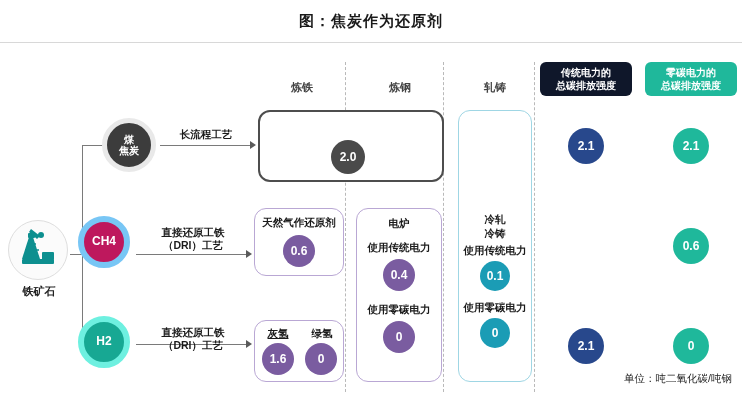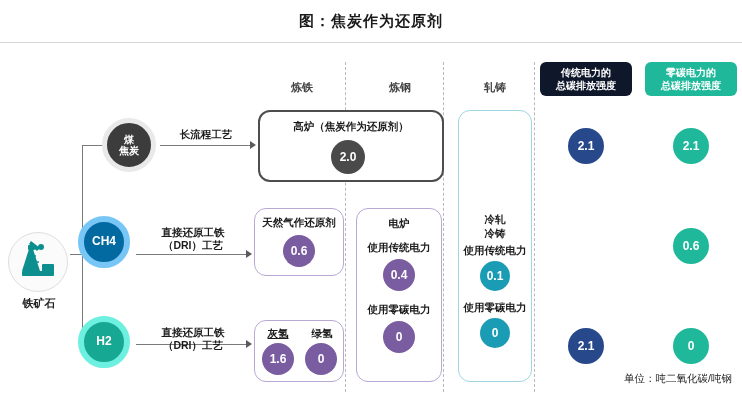--- a/index.html
+++ b/index.html
@@ -25,21 +25,21 @@
     position:absolute;font-size:11px;color:#444;text-align:center;
     font-weight:bold;
   }
 
   
   .vsep{
     position:absolute;width:0;border-left:1px dashed #b9b9b9;
   }
 
   
-  .ore-wrap{position:absolute;left:8px;top:232px;width:62px;height:62px;}
+  .ore-wrap{position:absolute;left:8px;top:220px;width:62px;height:62px;}
   .ore-circle{
     position:absolute;left:0;top:0;width:60px;height:60px;border-radius:50%;
     background:#fbfbfb;border:1px solid #dedede;box-sizing:border-box;
   }
   .ore-label{
     position:absolute;left:-4px;top:64px;width:70px;text-align:center;
     font-size:11px;color:#222;font-weight:bold;
   }
 
   
@@ -49,21 +49,21 @@
     color:#fff;font-size:11px;font-weight:bold;text-align:center;line-height:1.15;
     box-sizing:border-box;
   }
   .node.coal{
     left:102px;top:118px;width:54px;height:54px;
     background:#3c3c3c;border:5px solid #e9e9e9;
     font-size:10px;
   }
   .node.ch4{
     left:78px;top:216px;width:52px;height:52px;
-    background:#0369a1;border:6px solid #78c6f5;
+    background:#be185d;border:6px solid #78c6f5;
     font-size:12px;
   }
   .node.h2{
     left:78px;top:316px;width:52px;height:52px;
     background:#17a893;border:6px solid #6ef0e0;
     font-size:12px;
   }
 
   
   .ln{position:absolute;background:#7a7a7a;}
@@ -183,21 +183,20 @@
   </div>
 
   <div class="ln lnh" style="left:136px;top:344px;width:112px;"></div>
   <div class="arrowhead" style="left:246px;top:340px;"></div>
   <div class="plabel" style="left:140px;top:326px;width:106px;">
     <span>直接还原工铁</span><br>
     <span>（DRI）工艺</span>
   </div>
 
   <div class="pbox gray" style="left:258px;top:110px;width:186px;height:72px;">
-    <div class="boxtitle" style="top:8px;">高炉（焦炭作为还原剂）</div>
     <div class="bubble dark" style="left:71px;top:28px;width:34px;height:34px;">2.0</div>
   </div>
 
   <div class="pbox purple" style="left:254px;top:208px;width:90px;height:68px;">
     <div class="boxtitle" style="top:7px;">天然气作还原剂</div>
     <div class="bubble purple" style="left:28px;top:26px;width:32px;height:32px;">0.6</div>
   </div>
 
   <div class="pbox purple" style="left:254px;top:320px;width:90px;height:62px;">
     <div class="boxtitle" style="left:2px;top:6px;width:42px;text-decoration:underline;">灰氢</div>

